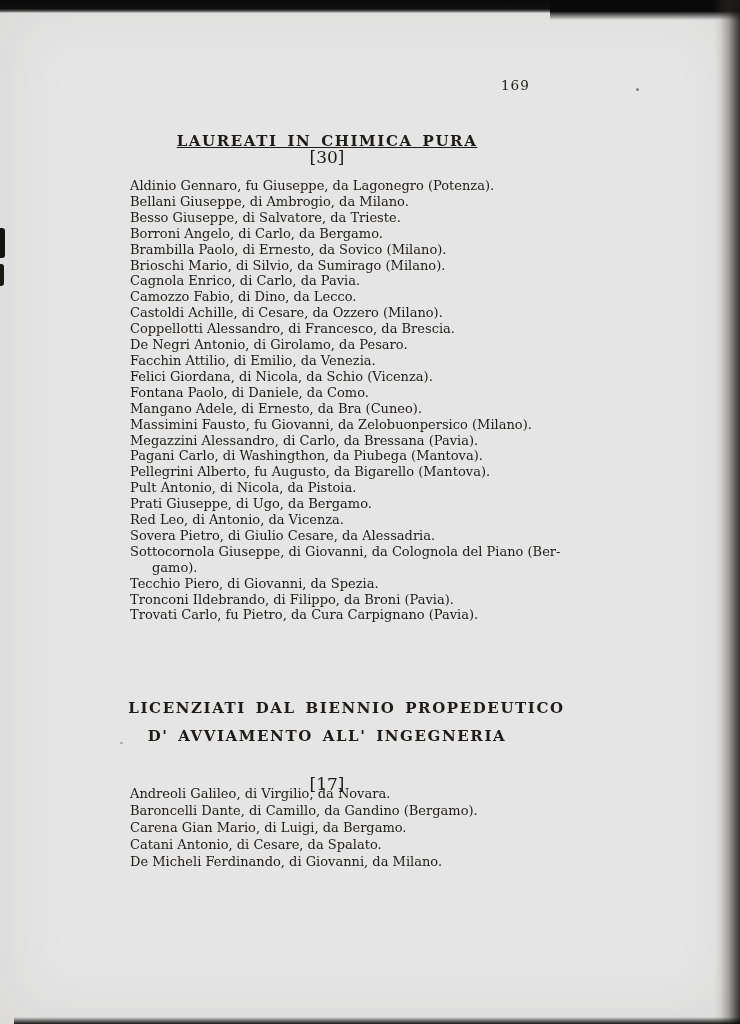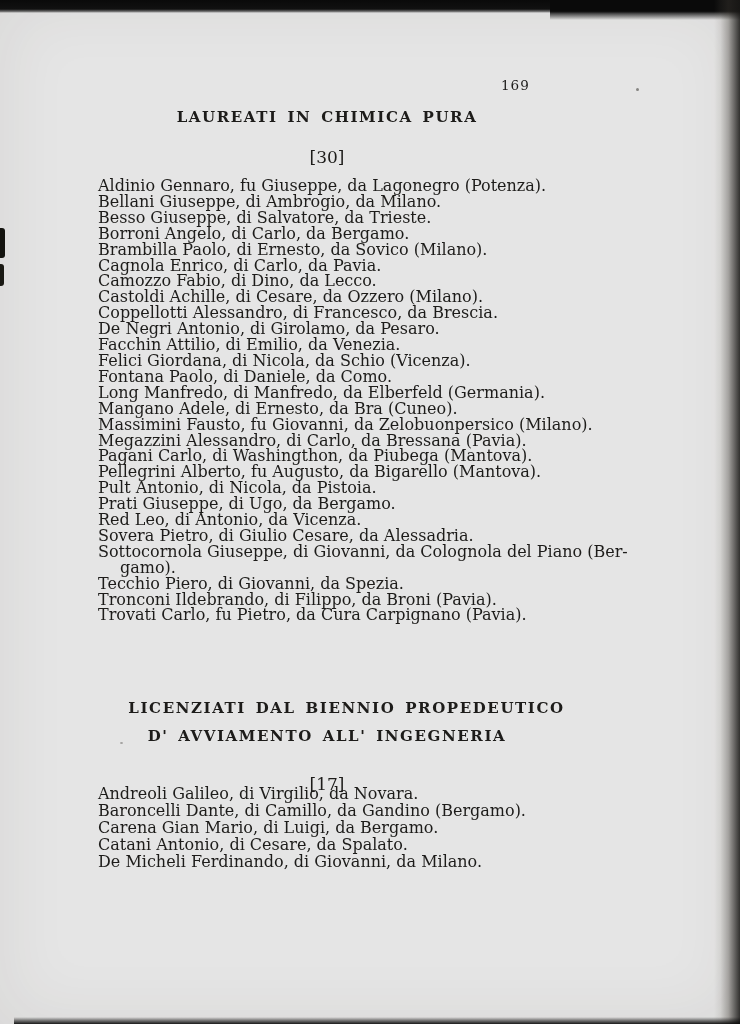--- a/index.html
+++ b/index.html
@@ -55,38 +55,38 @@
   
   .heading {
     position: absolute; left: 0; right: 86px;
     text-align: center;
     font-weight: bold;
     font-size: 15px;
     letter-spacing: 1.6px;
     word-spacing: 3px;
     margin: 0;
   }
-  .h-sec1   { top: 108px; }
+  .h-sec1   { top: 132px; text-decoration: underline; }
   .h-sec2a  { top: 699px; margin-left: 39px; }
   .h-sec2b  { top: 727px; }
 
   .count-label {
     position: absolute; left: 0; right: 86px;
     text-align: center;
     font-size: 17px;
   }
   .c-sec1 { top: 147px; }
   .c-sec2 { top: 774px; }
 
   
   .entries {
     position: absolute;
-    left: 98px;
+    left: 130px;
     width: 532px;
-    font-size: 16px;
+    font-size: 13px;
   }
   .entries-1 { top: 178px;  line-height: 15.9px; }
   .entries-2 { top: 785px;  line-height: 17px; }
   .entry {
     margin: 0;
     padding-left: 22px;
     text-indent: -22px;
     white-space: pre-wrap;
   }
 </style>
@@ -107,29 +107,29 @@
   <div class="page-number">169</div>
 
   <h1 class="heading h-sec1">LAUREATI IN CHIMICA PURA</h1>
   <div class="count-label c-sec1">[30]</div>
   <div class="entries entries-1">
       <p class="entry">Aldinio Gennaro, fu Giuseppe, da Lagonegro (Potenza).</p>
       <p class="entry">Bellani Giuseppe, di Ambrogio, da Milano.</p>
       <p class="entry">Besso Giuseppe, di Salvatore, da Trieste.</p>
       <p class="entry">Borroni Angelo, di Carlo, da Bergamo.</p>
       <p class="entry">Brambilla Paolo, di Ernesto, da Sovico (Milano).</p>
+      <p class="entry">Brioschi Mario, di Silvio, da Sumirago (Milano).</p>
       <p class="entry">Cagnola Enrico, di Carlo, da Pavia.</p>
       <p class="entry">Camozzo Fabio, di Dino, da Lecco.</p>
       <p class="entry">Castoldi Achille, di Cesare, da Ozzero (Milano).</p>
       <p class="entry">Coppellotti Alessandro, di Francesco, da Brescia.</p>
       <p class="entry">De Negri Antonio, di Girolamo, da Pesaro.</p>
       <p class="entry">Facchin Attilio, di Emilio, da Venezia.</p>
       <p class="entry">Felici Giordana, di Nicola, da Schio (Vicenza).</p>
       <p class="entry">Fontana Paolo, di Daniele, da Como.</p>
-      <p class="entry">Long Manfredo, di Manfredo, da Elberfeld (Germania).</p>
       <p class="entry">Mangano Adele, di Ernesto, da Bra (Cuneo).</p>
       <p class="entry">Massimini Fausto, fu Giovanni, da Zelobuonpersico (Milano).</p>
       <p class="entry">Megazzini Alessandro, di Carlo, da Bressana (Pavia).</p>
       <p class="entry">Pagani Carlo, di Washingthon, da Piubega (Mantova).</p>
       <p class="entry">Pellegrini Alberto, fu Augusto, da Bigarello (Mantova).</p>
       <p class="entry">Pult Antonio, di Nicola, da Pistoia.</p>
       <p class="entry">Prati Giuseppe, di Ugo, da Bergamo.</p>
       <p class="entry">Red Leo, di Antonio, da Vicenza.</p>
       <p class="entry">Sovera Pietro, di Giulio Cesare, da Alessadria.</p>
       <p class="entry">Sottocornola Giuseppe, di Giovanni, da Colognola del Piano (Ber-

